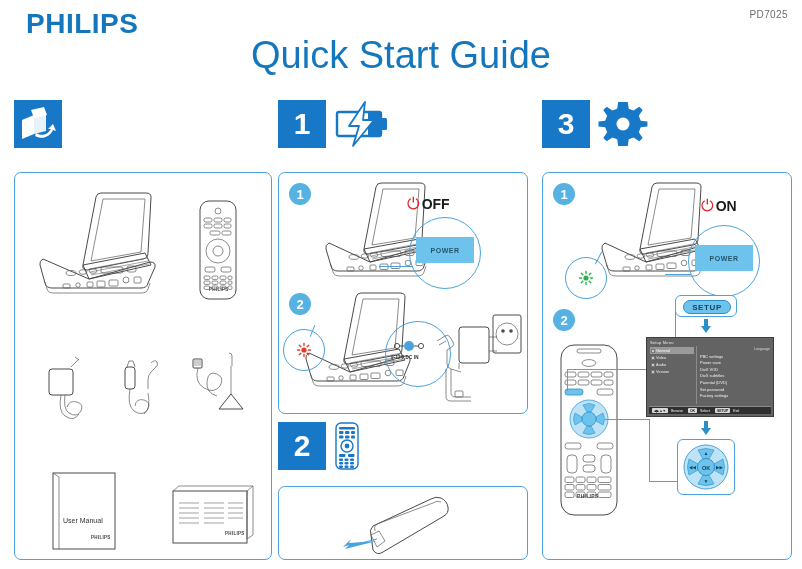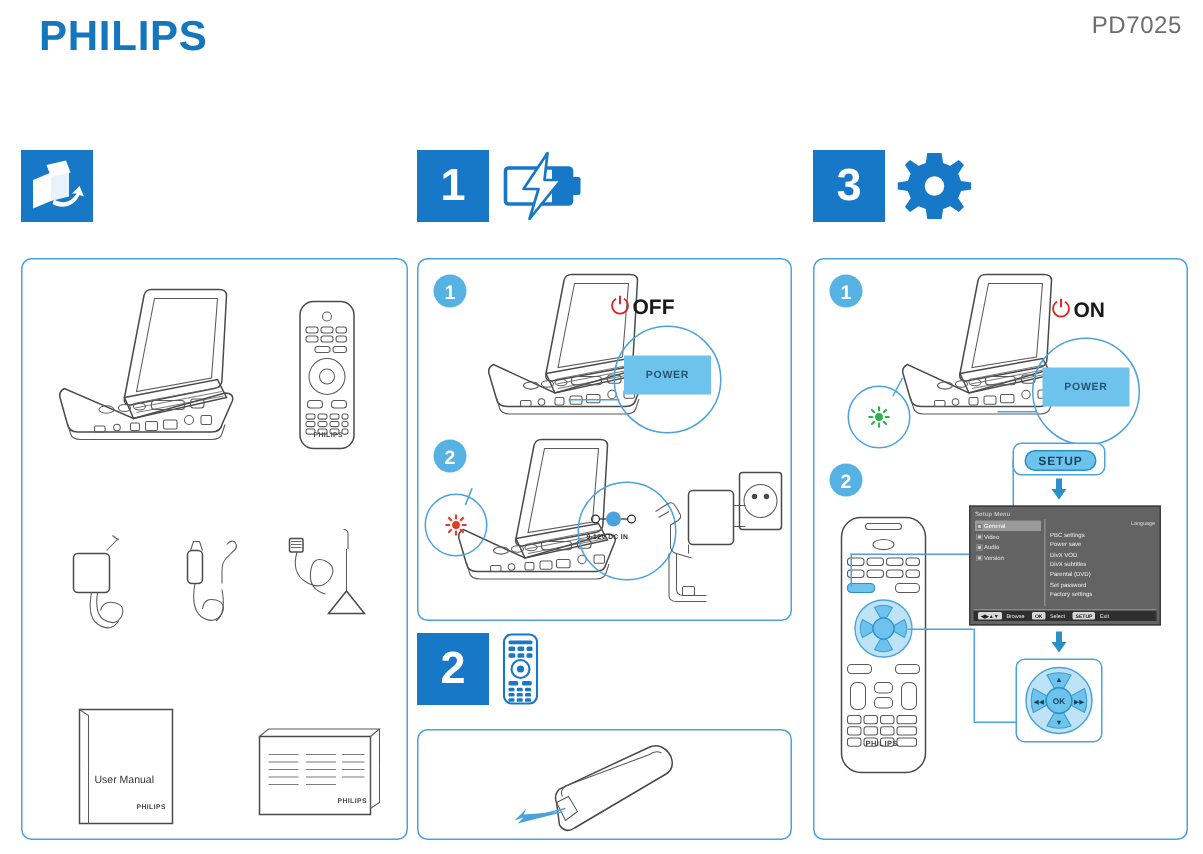--- a/index.html
+++ b/index.html
@@ -14,21 +14,21 @@
 
   
   .brand{
     position:absolute;left:26px;top:8px;
     font-family:"Liberation Sans", sans-serif;
     font-weight:bold;font-size:28px;letter-spacing:0.5px;
     color:#1477BE;
   }
   .model{
     position:absolute;right:14px;top:9px;
-    font-size:16px;color:#6d6d6d;letter-spacing:0.4px;text-align:center;
+    font-size:10px;color:#6d6d6d;letter-spacing:0.4px;text-align:center;
   }
   .title{
     position:absolute;left:0;right:0;top:34px;
     text-align:center;
     font-size:38px;color:#1477BE;
     font-weight:normal;letter-spacing:0px;
   }
 
   
   .col{position:absolute;top:100px;}
@@ -176,20 +176,21 @@
   .ol-thin{fill:none;stroke:#5a5a5a;stroke-width:0.7;}
   .bl{fill:none;stroke:#4aa3dd;stroke-width:1;}
 </style>
 </head>
 <body>
 
 <div class="page">
 
   <div class="brand">PHILIPS</div>
   <div class="model">PD7025</div>
+  <div class="title">Quick Start Guide</div>
 
   <div class="col col-1">
     <div class="badge-row">
       <div class="box-icon">
         <svg width="48" height="48" viewBox="0 0 48 48" aria-hidden="true">
           <g fill="#ffffff">
             <path d="M8 20 L20 15 L20 34 L8 39 Z"></path>
             <path d="M20 15 L20 34 L32 31 L32 13 Z" fill="#ffffff" opacity="0.9"></path>
             <path d="M17 10 L30 7 L33 15 L20 18 Z"></path>
           </g>

